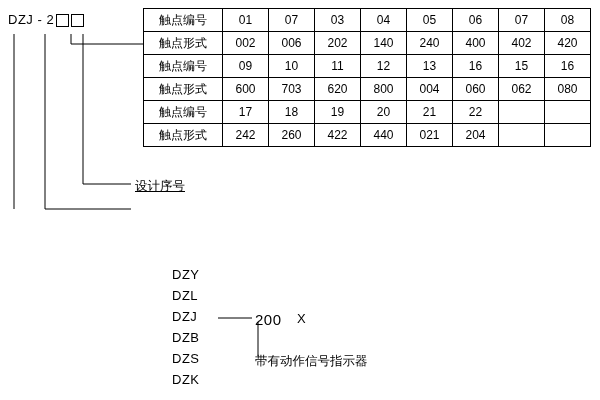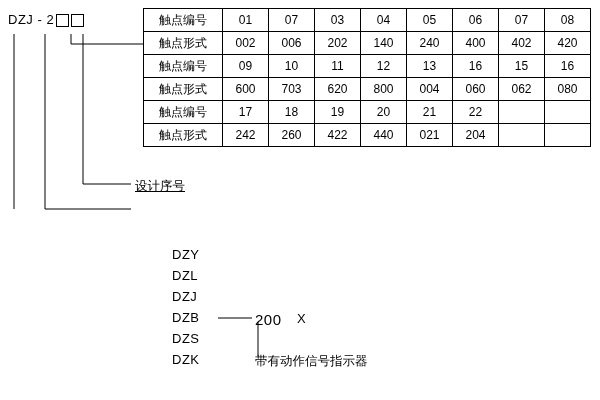--- a/index.html
+++ b/index.html
@@ -88,21 +88,21 @@
   }
   .anno-relay {
     left: 135px;
     top: 203px;
   }
 
   
   .series {
     position: absolute;
     left: 172px;
-    top: 244px;
+    top: 264px;
     font-size: 13px;
     line-height: 21px;
     letter-spacing: 0.5px;
   }
   .series div {
     height: 21px;
   }
 
   .suffix-200 {
     position: absolute;

